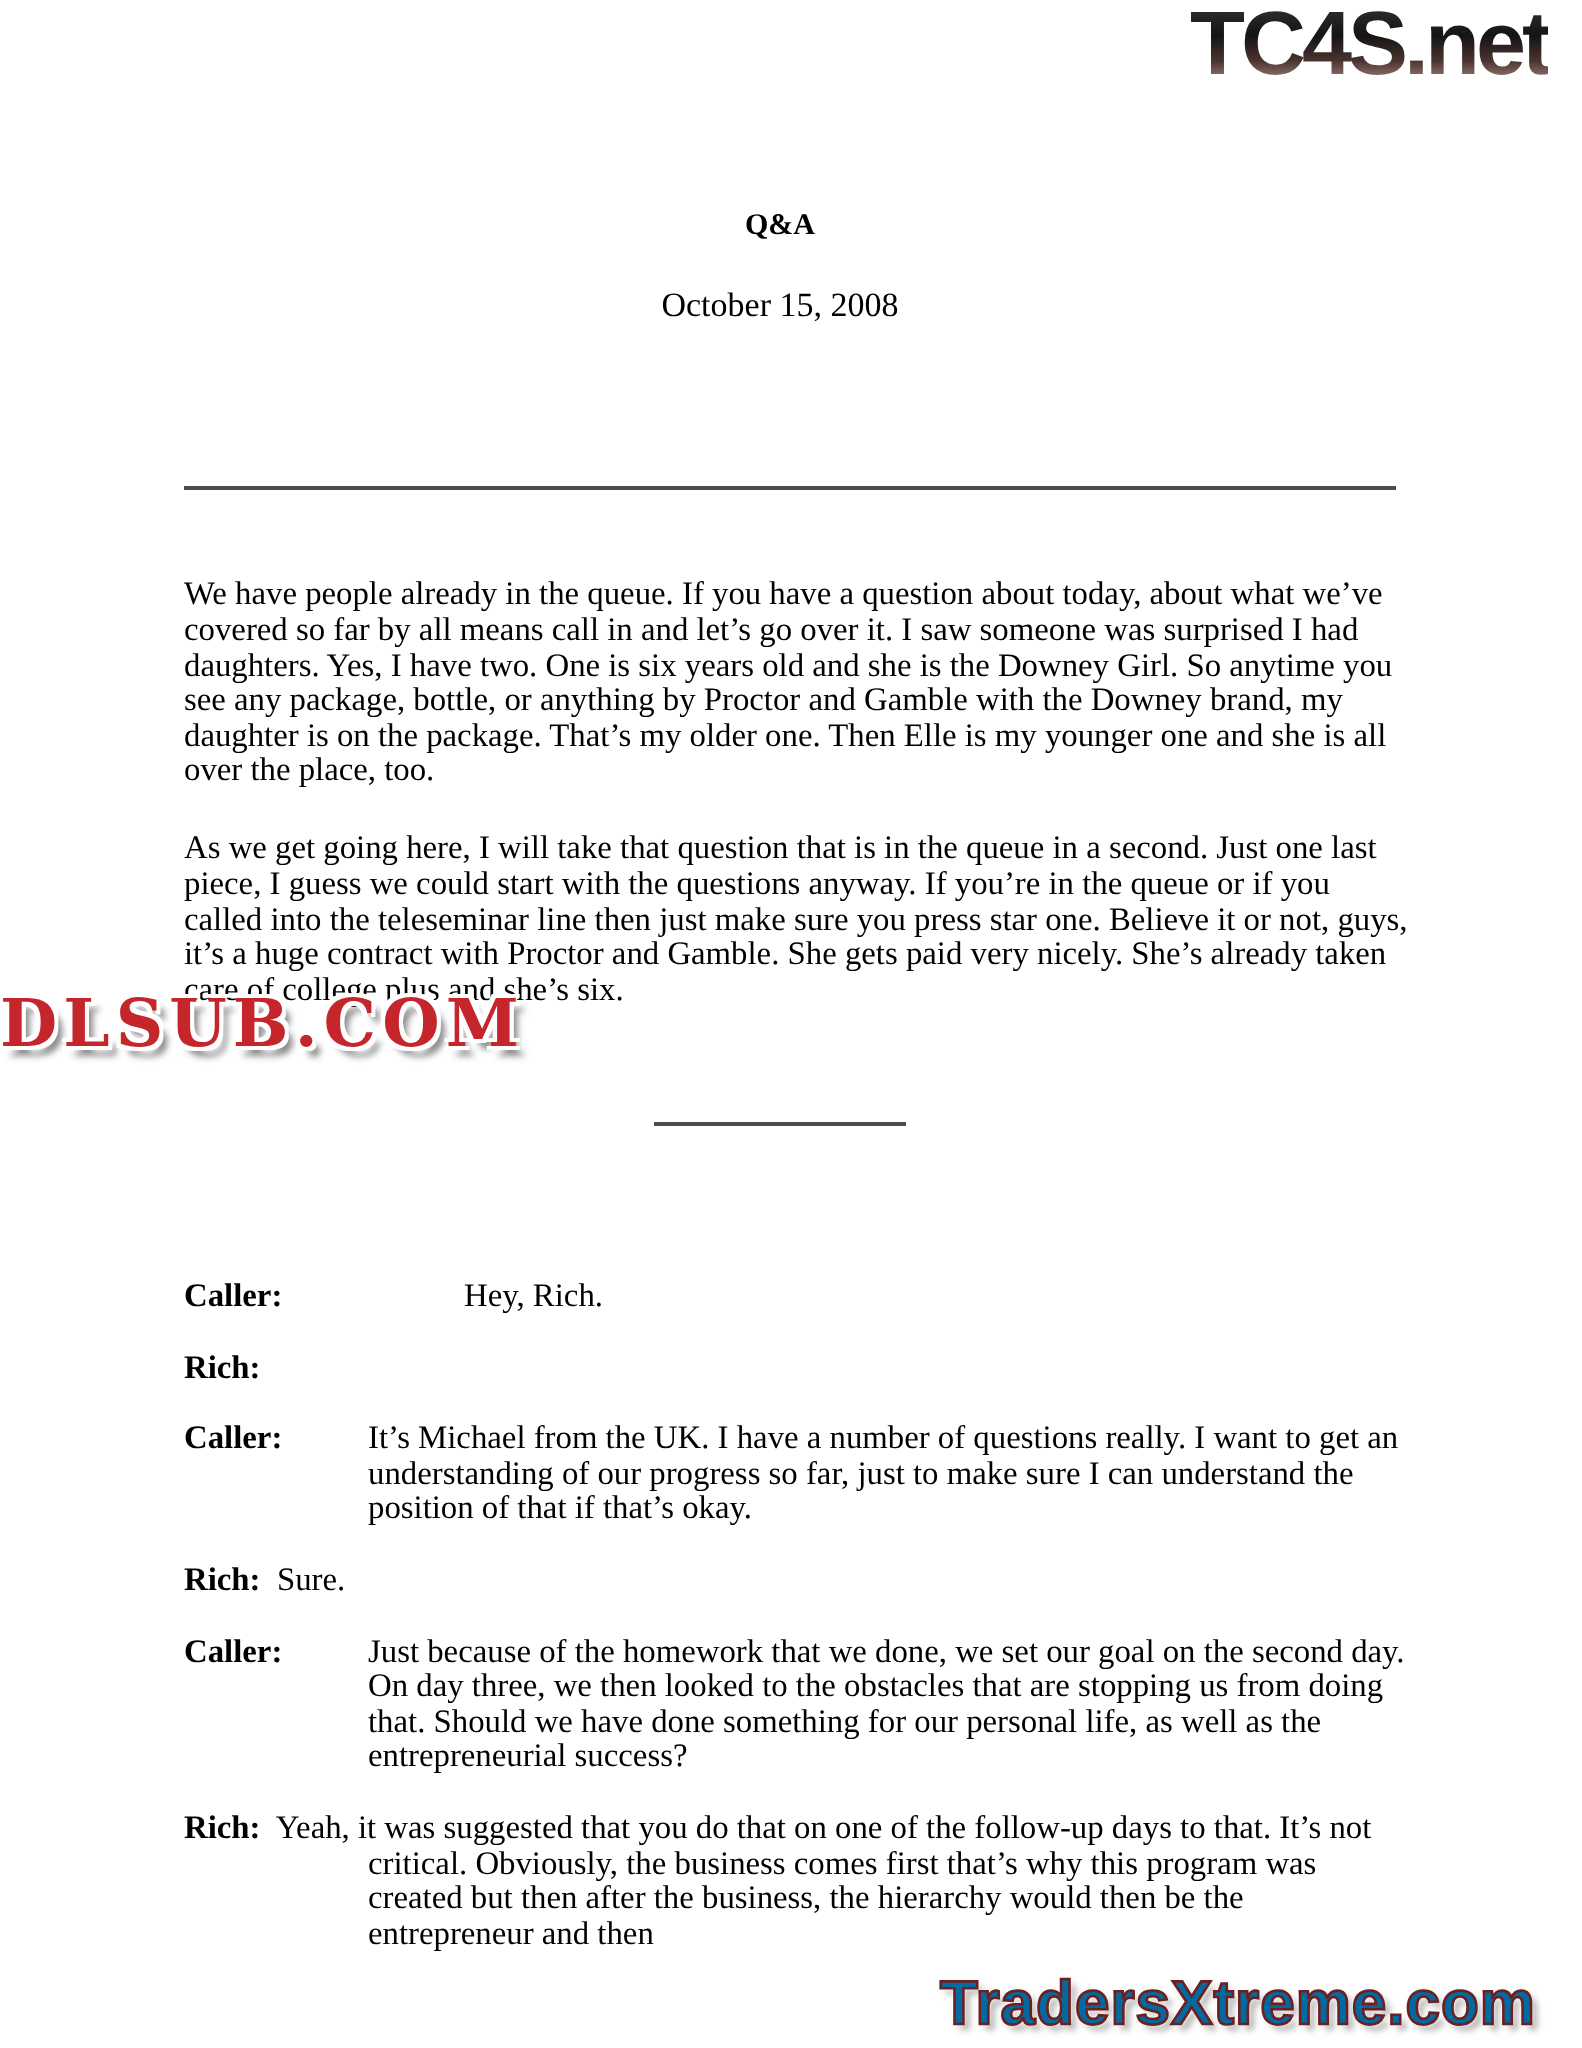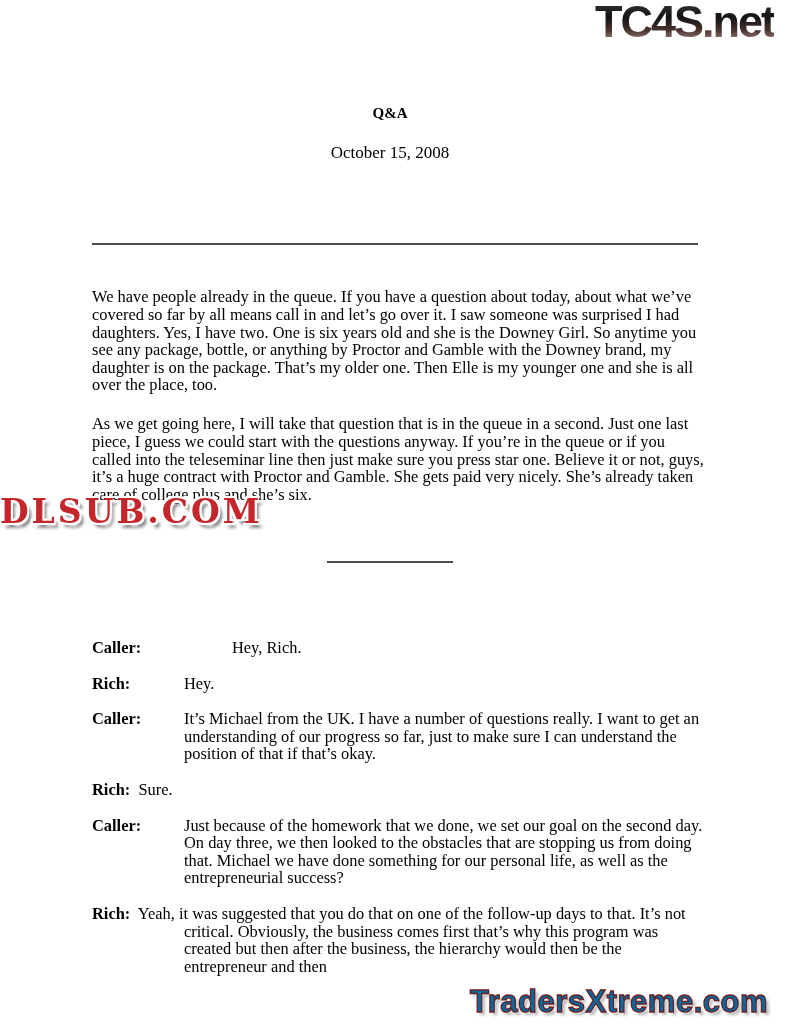--- a/index.html
+++ b/index.html
@@ -109,36 +109,35 @@
 
   <div class="dialogue body-text">
 
     <div class="d-entry d-flex">
       <span class="d-label d-label-wide">Caller:</span>
       <span class="d-text">Hey, Rich.</span>
     </div>
 
     <div class="d-entry d-flex">
       <span class="d-label">Rich:</span>
-      <span class="d-text">Hey.</span>
     </div>
 
     <div class="d-entry d-flex">
       <span class="d-label">Caller:</span>
       <span class="d-text">It’s Michael from the UK. I have a number of questions really. I want to get an understanding of our progress so far, just to make sure I can understand the position of that if that’s okay.</span>
     </div>
 
     <div class="d-entry d-hang">
       <span class="d-label-inline">Rich:</span>&nbsp;
       <span>Sure.</span>
     </div>
 
     <div class="d-entry d-flex">
       <span class="d-label">Caller:</span>
-      <span class="d-text">Just because of the homework that we done, we set our goal on the second day. On day three, we then looked to the obstacles that are stopping us from doing that. Michael we have done something for our personal life, as well as the entrepreneurial success?</span>
+      <span class="d-text">Just because of the homework that we done, we set our goal on the second day. On day three, we then looked to the obstacles that are stopping us from doing that. Should we have done something for our personal life, as well as the entrepreneurial success?</span>
     </div>
 
     <div class="d-entry d-hang">
       <span class="d-label-inline">Rich:</span>&nbsp;
       <span>Yeah, it was suggested that you do that on one of the follow-up days to that. It’s not critical. Obviously, the business comes first that’s why this program was created but then after the business, the hierarchy would then be the entrepreneur and then</span>
     </div>
 
   </div>
 
   <div class="traders-logo">TradersXtreme.com</div>

